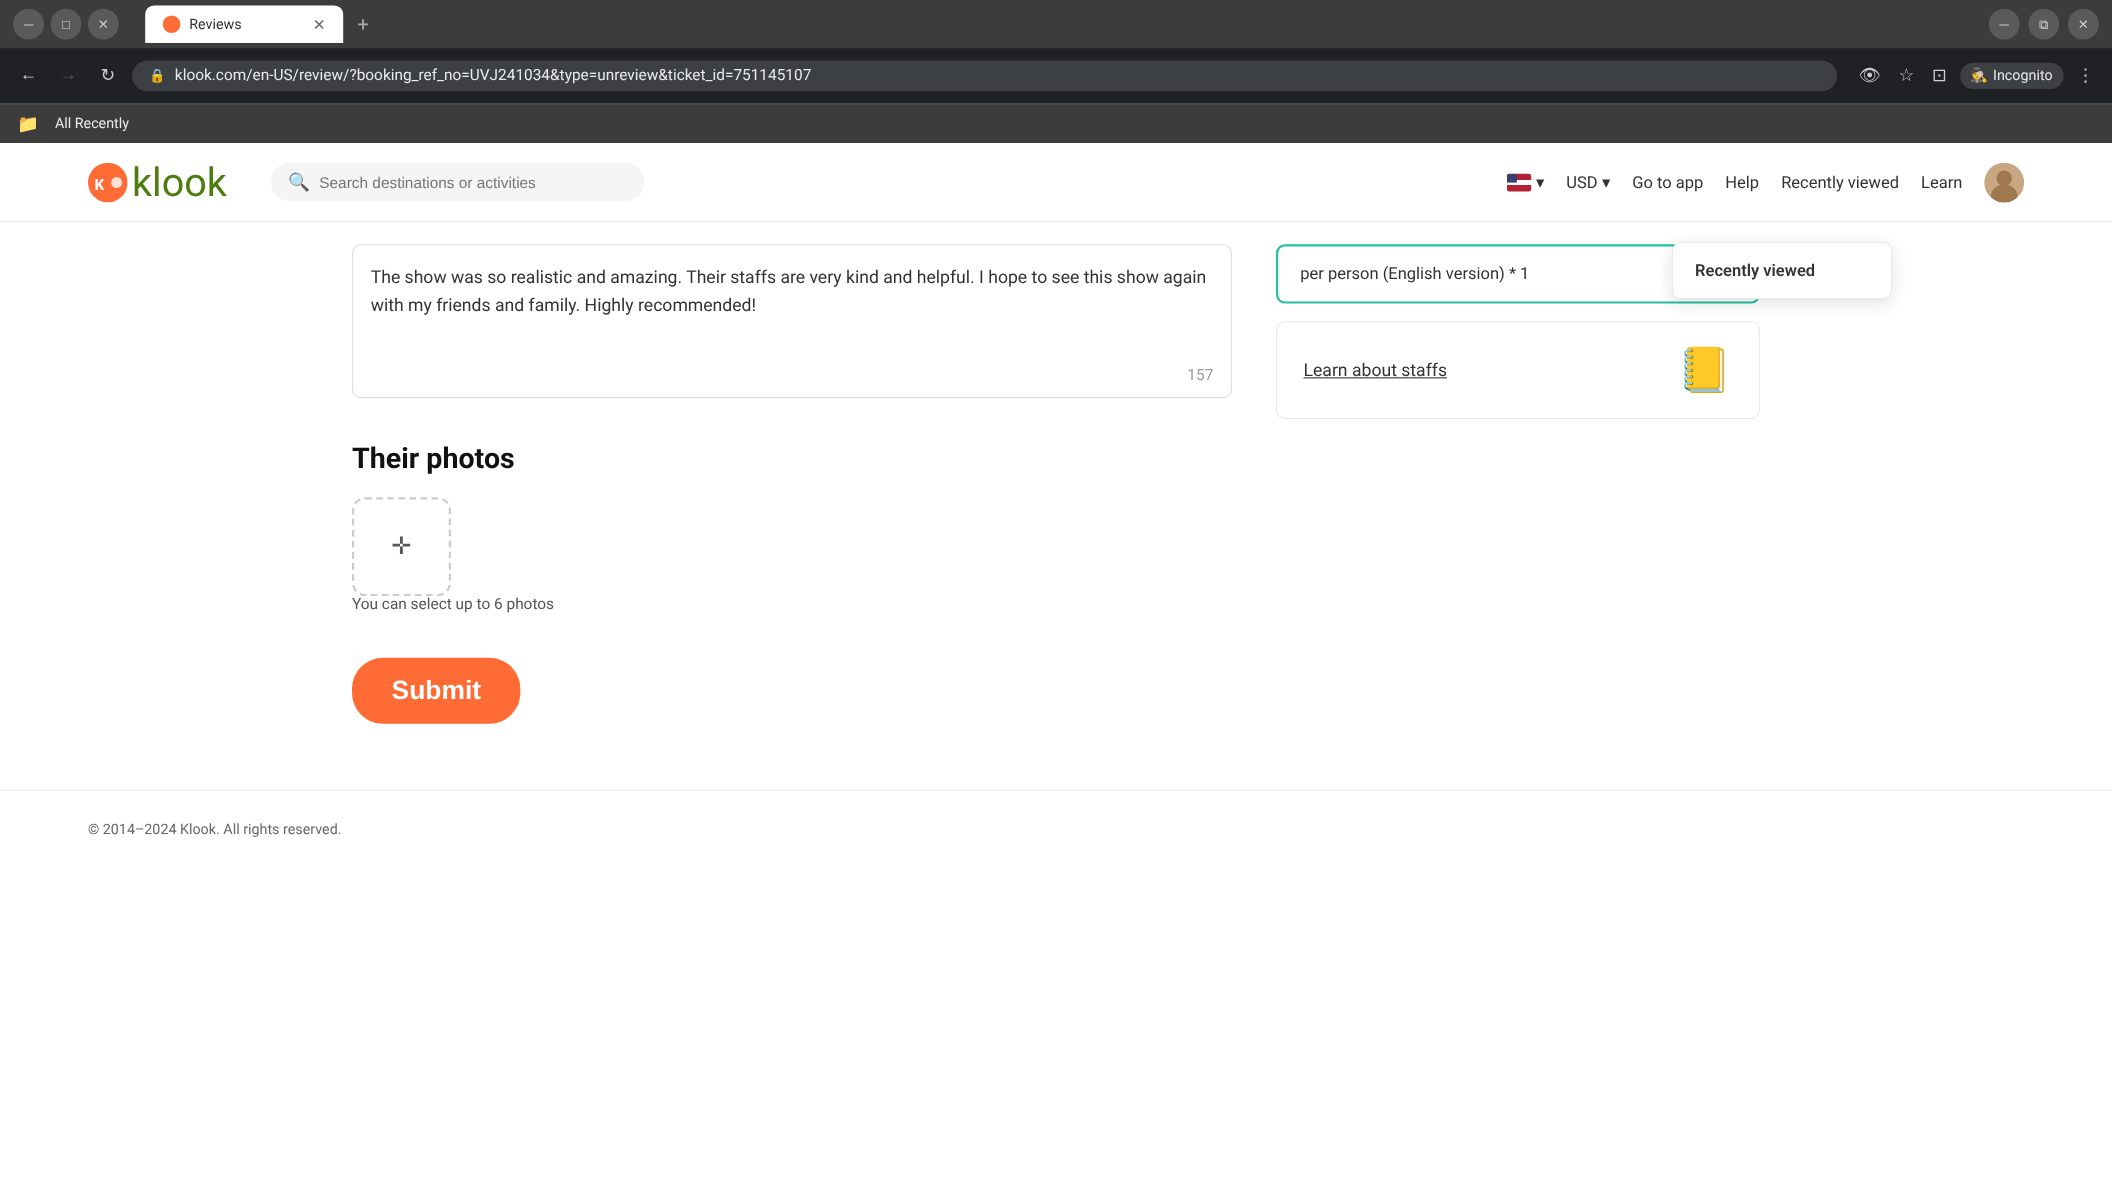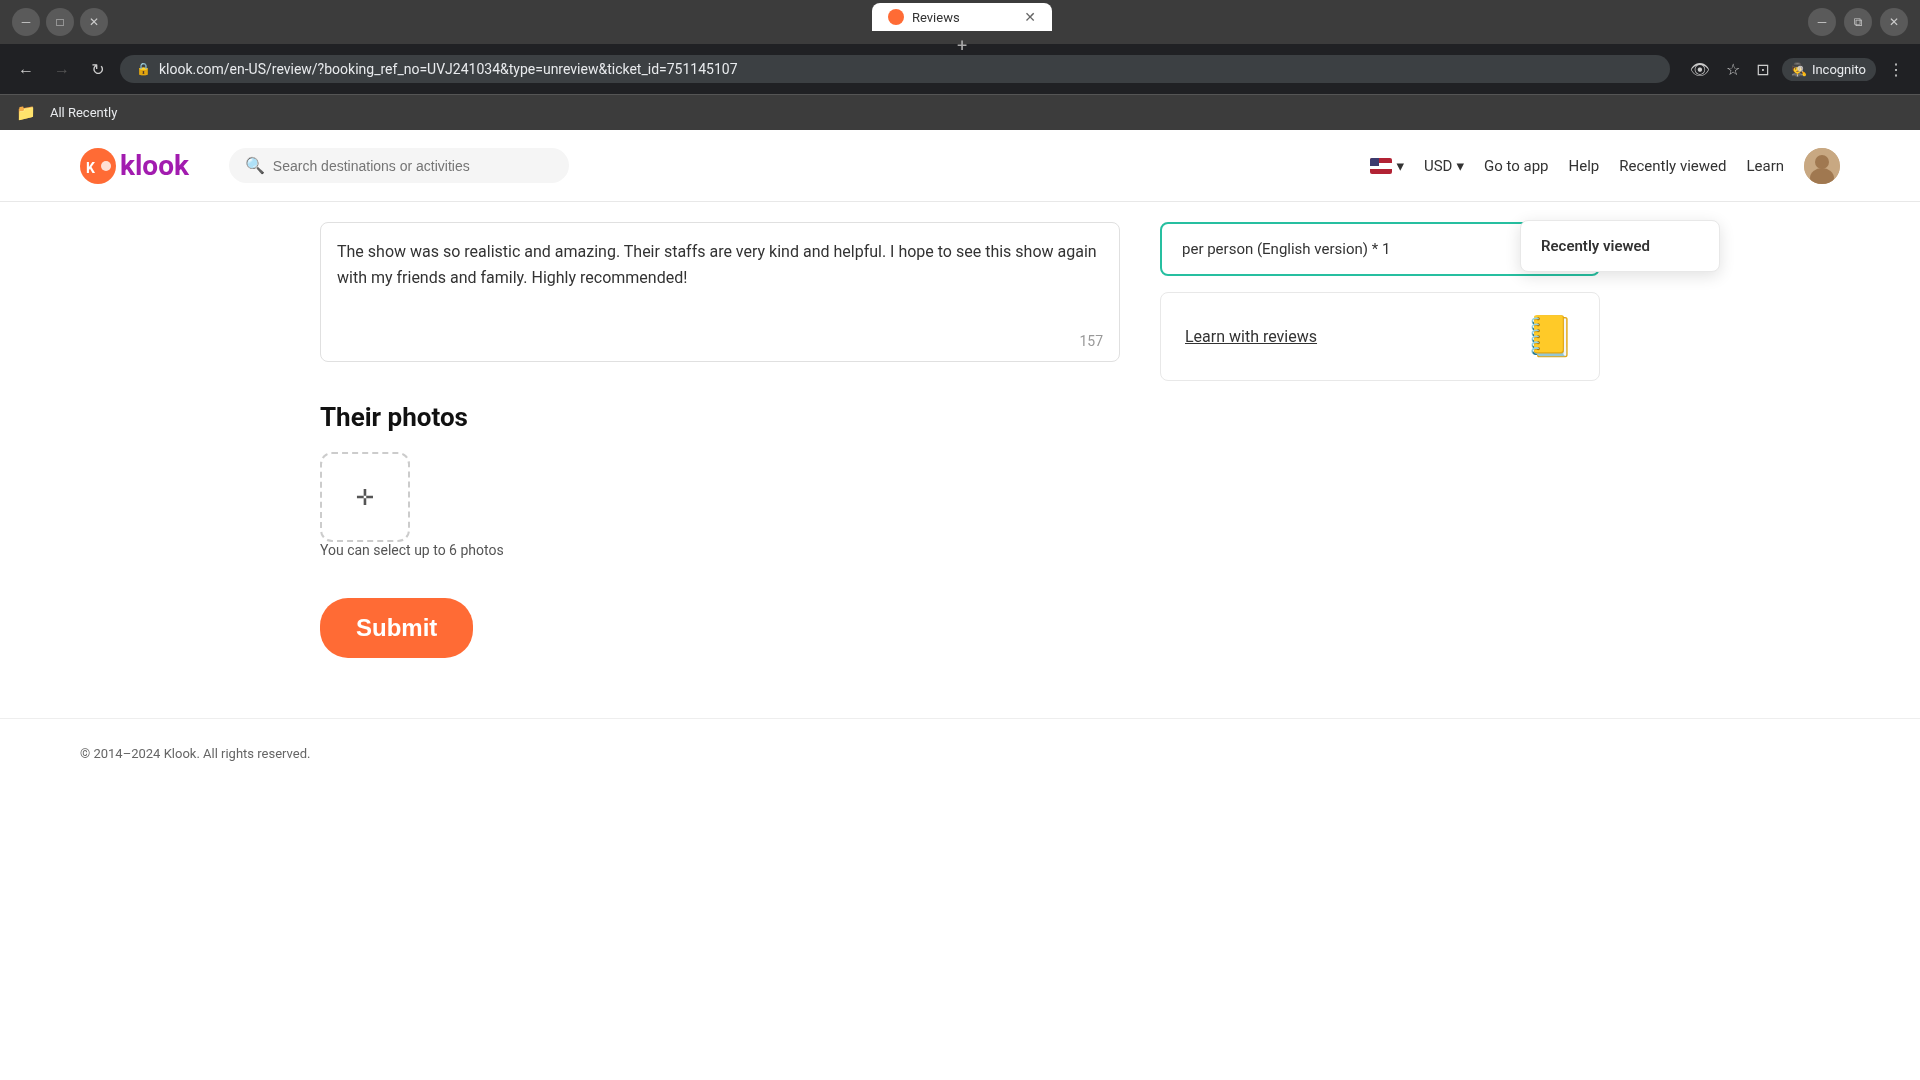--- a/index.html
+++ b/index.html
@@ -35,21 +35,20 @@
       justify-content: center;
       color: #ccc;
       font-size: 12px;
     }
     .tab-bar {
       background: #2d2d2d;
       display: flex;
       align-items: flex-end;
       padding: 0 8px;
       height: 38px;
-      flex-direction: column;
     }
     .tab-item {
       background: #fff;
       border-radius: 8px 8px 0 0;
       padding: 6px 16px;
       display: flex;
       align-items: center;
       gap: 8px;
       font-size: 13px;
       color: #333;
@@ -177,23 +176,23 @@
       display: flex;
       align-items: center;
       gap: 4px;
       margin-right: 16px;
     }
     .klook-logo-icon {
       width: 36px;
       height: 36px;
     }
     .klook-logo-text {
-      font-size: 28px;
-      font-weight: 700;
-      color: #a21caf;
+      font-size: 36px;
+      font-weight: 400;
+      color: #4d7c0f;
     }
     .search-bar {
       flex: 0 0 340px;
       display: flex;
       align-items: center;
       gap: 8px;
       background: #f5f5f5;
       border-radius: 24px;
       padding: 8px 16px;
     }
@@ -513,21 +512,21 @@
 
     </div>
 
     <div class="right-sidebar">
 
       <div class="sidebar-input-box">
         <span>per person (English version) * 1</span>
       </div>
 
       <div class="learn-reviews-box">
-        <a class="learn-reviews-link" href="#">Learn with reviews</a>
+        <a class="learn-reviews-link" href="#">Learn about staffs</a>
         <span class="learn-reviews-icon">📒</span>
       </div>
 
     </div>
   </div>
 
   <footer class="page-footer">
     <span class="footer-copyright">© 2014–2024 Klook. All rights reserved.</span>
   </footer>
 

